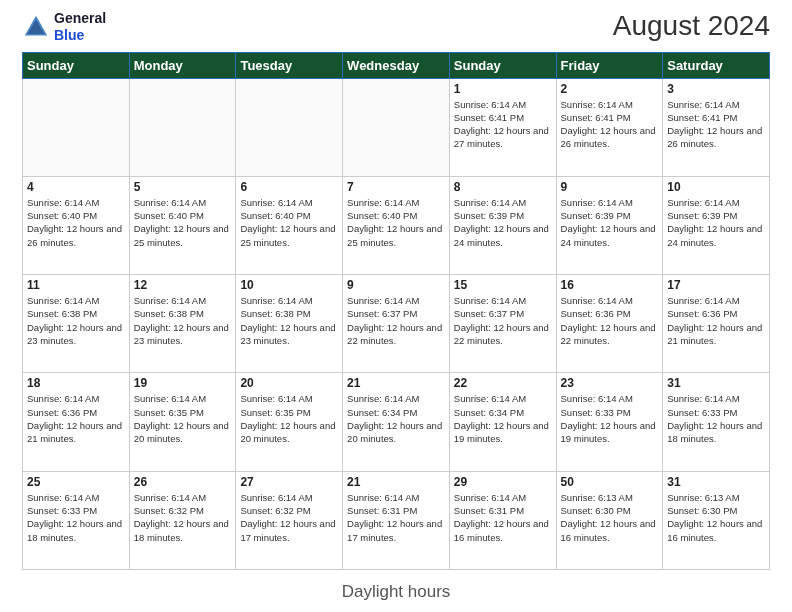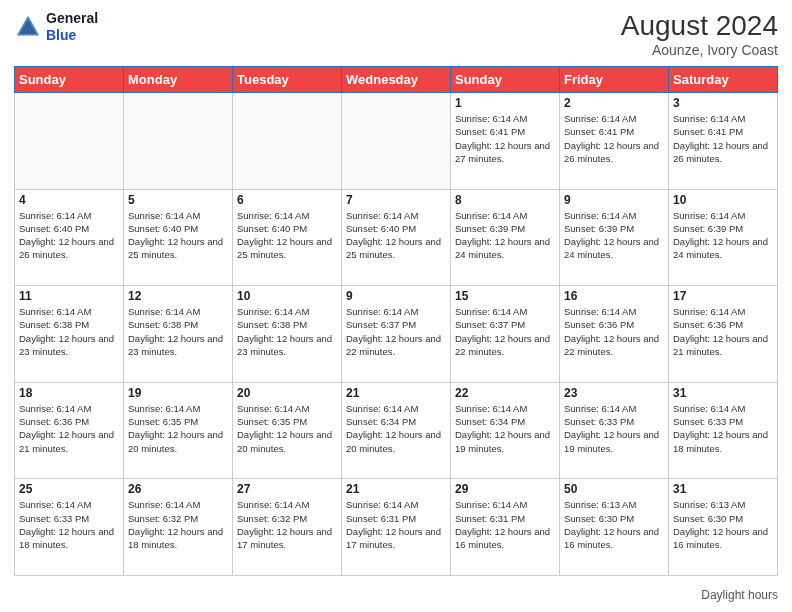--- a/index.html
+++ b/index.html
@@ -6,21 +6,21 @@
     body {
       font-family: Arial, sans-serif;
       background: #fff;
       width: 792px;
       height: 612px;
       overflow: hidden;
     }
     .page {
       width: 792px;
       height: 612px;
-      padding: 10px 14px;
+      padding: 10px 22px;
       display: flex;
       flex-direction: column;
     }
     .header {
       display: flex;
       justify-content: space-between;
       align-items: flex-start;
       margin-bottom: 8px;
     }
     .logo {
@@ -51,21 +51,21 @@
       color: #555;
     }
     .calendar {
       flex: 1;
       border: 1px solid #ccc;
       border-collapse: collapse;
       width: 100%;
       table-layout: fixed;
     }
     .calendar th {
-      background: #ef4444;
+      background: #14532d;
       color: #fff;
       font-size: 13px;
       font-weight: bold;
       padding: 5px 4px;
       text-align: left;
       border: 1px solid #2a6ebb;
     }
     .calendar td {
       border: 1px solid #ccc;
       vertical-align: top;
@@ -84,44 +84,43 @@
       color: #222;
       display: block;
       margin-bottom: 2px;
     }
     .day-info {
       font-size: 9.5px;
       line-height: 1.4;
       color: #333;
     }
     .footer-note {
-      font-size: 12px;
+      font-size: 17px;
       color: #555;
       margin-top: 12px;
-      text-align: right;
+      text-align: center;
     }
   </style>
 </head>
 <body>
 
 <div class="page">
   <div class="header">
     <div class="logo">
       <svg class="logo-icon" viewBox="0 0 40 40">
         <polygon points="20,4 36,32 4,32" fill="#2a6ebb" opacity="0.85"></polygon>
         <polygon points="20,10 32,30 8,30" fill="#1a3e6e" opacity="0.5"></polygon>
       </svg>
       <div class="logo-text">
         <div><span style="color:#1a1a2e">General</span></div>
         <div><span style="color:#1d4ed8">Blue</span></div>
       </div>
     </div>
     <div class="title-block">
       <div class="month-year">August 2024</div>
-      <div class="location">Aounze, Ivory Coast</div>
     </div>
   </div>
 
   <table class="calendar">
     <thead>
       <tr>
       <th>Sunday</th>
           <th>Monday</th>
           <th>Tuesday</th>
           <th>Wednesday</th>

